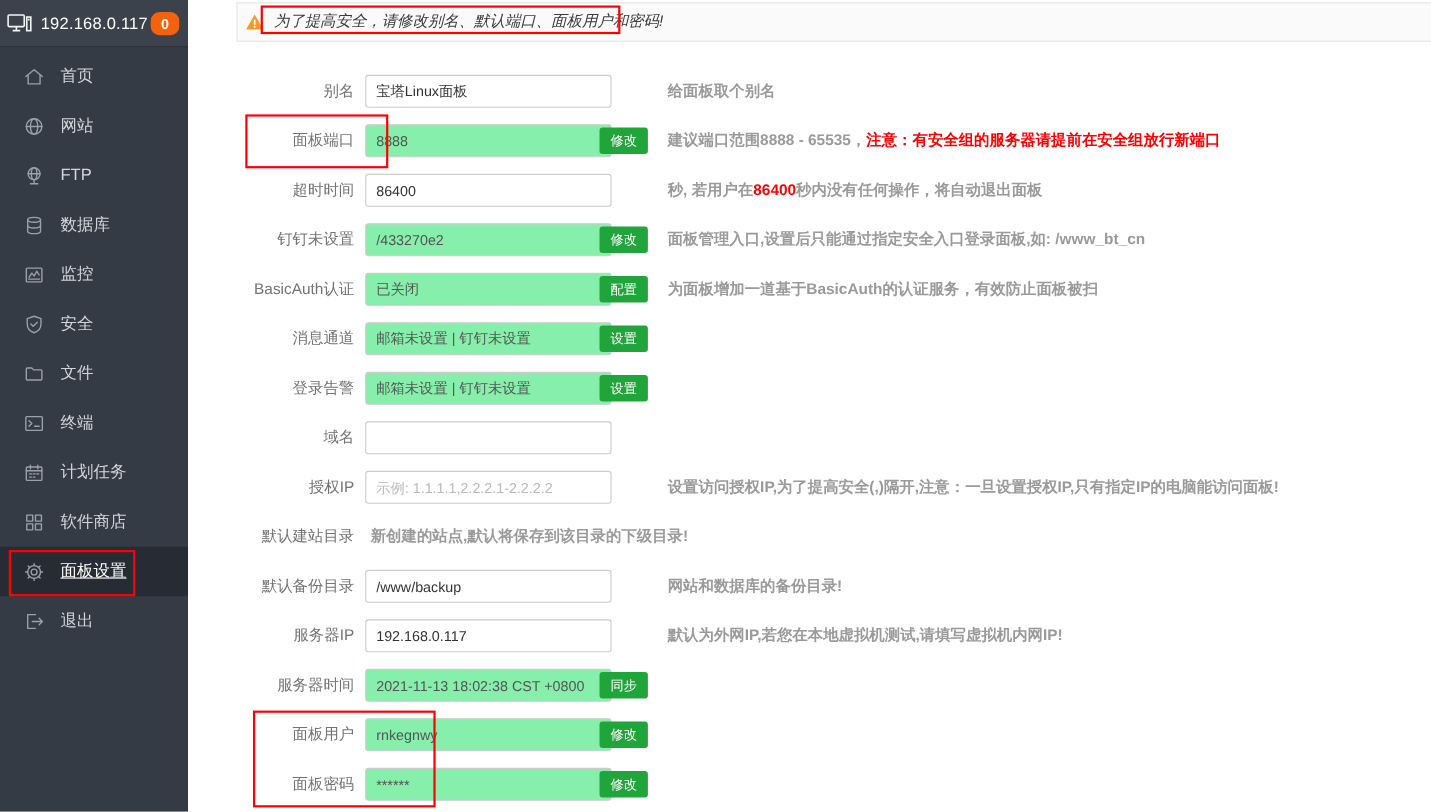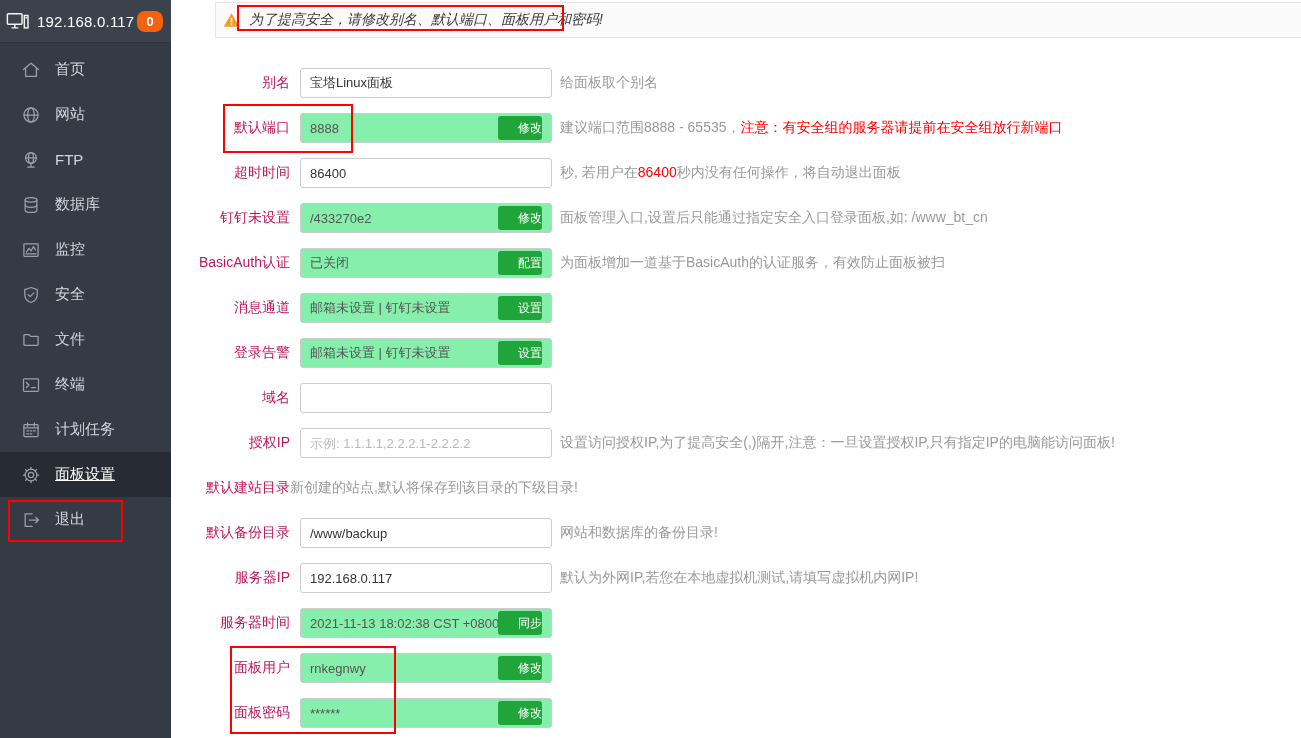--- a/index.html
+++ b/index.html
@@ -31,33 +31,33 @@
   
   .main{position:absolute;left:171px;top:0;right:0;bottom:0;background:#fff;}
   .banner{
     position:absolute;left:44px;top:2px;right:-2px;height:36px;box-sizing:border-box;
     background:#fafafa;border:1px solid #e5e5e5;display:flex;align-items:center;padding-left:7px;
   }
   .warn-icon{display:inline-flex;width:17px;height:16px;flex:none;}
   .banner-text{margin-left:9px;font-size:14px;color:#3a3a3a;font-style:italic;}
   .form{position:absolute;left:0;top:68px;width:100%;}
   .frow{display:flex;align-items:center;height:30px;margin-bottom:15px;}
-  .flabel{width:119px;text-align:right;font-size:14px;color:#be185d;flex:none;white-space:nowrap;}
+  .flabel{width:119px;text-align:right;font-size:14px;color:#737373;flex:none;white-space:nowrap;margin-left:32px;}
   .fcontrol{position:relative;margin-left:10px;width:260px;height:30px;flex:none;}
   .fcontrol input{
-    box-sizing:border-box;width:252px;height:30px;border:1px solid #cccccc;border-radius:3px;
+    box-sizing:border-box;width:224px;height:30px;border:1px solid #cccccc;border-radius:3px;
     padding:12px 9px;font-size:13px;color:#333;background:#fff;font-family:inherit;outline:none;
   }
   .fcontrol input.readonly{background:#86efac;color:#555;}
   .fcontrol input::placeholder{color:#b9b9b9;}
   .btn{
-    position:absolute;right:18px;top:3px;width:44px;height:24px;background:#20a53a;border:0;
-    border-radius:3px;color:#fff;font-size:12px;cursor:pointer;font-family:Liberation Serif, serif;padding:0;line-height:24px;text-align:right;
-  }
-  .fhint{font-size:14px;color:#9a9a9a;white-space:nowrap;}
+    position:absolute;right:3px;top:3px;width:44px;height:24px;background:#20a53a;border:0;
+    border-radius:3px;color:#fff;font-size:12px;cursor:pointer;font-family:Liberation Serif, serif;padding:0;line-height:24px;
+  }
+  .fhint{margin-left:15px;font-size:14px;color:#9a9a9a;white-space:nowrap;font-weight:bold;}
   .fhint .red{color:#ff0000;}
   
   .anno{position:absolute;border:2px solid #ff0000;pointer-events:none;z-index:50;}
   #anno-banner{left:237px;top:5px;width:323px;height:22px;}
   #anno-port{left:223px;top:104px;width:126px;height:45px;}
   #anno-settings{left:8px;top:500px;width:111px;height:38px;}
   #anno-userpass{left:230px;top:646px;width:162px;height:84px;}
 </style>
 </head>
 <body>
@@ -162,20 +162,31 @@
   <div class="menu-item">
     <span class="mi-icon">
           <svg viewBox="0 0 24 24" fill="none" stroke="#9ba1ab" stroke-width="1.5" stroke-linecap="round" stroke-linejoin="round">
             <rect x="3.5" y="5.5" width="17" height="14.5" rx="1"></rect>
             <path d="M3.5 9.5h17M8 3.5v4M16 3.5v4M7 13h2M11 13h2M15 13h2M7 16.5h2M11 16.5h2"></path>
           </svg>
         </span>
     <span class="mi-label">计划任务</span>
   </div>
 
+  <div class="menu-item">
+    <span class="mi-icon">
+          <svg viewBox="0 0 24 24" fill="none" stroke="#9ba1ab" stroke-width="1.5" stroke-linecap="round" stroke-linejoin="round">
+            <rect x="4" y="4" width="6.5" height="6.5"></rect>
+            <rect x="13.5" y="4" width="6.5" height="6.5"></rect>
+            <rect x="4" y="13.5" width="6.5" height="6.5"></rect>
+            <rect x="13.5" y="13.5" width="6.5" height="6.5"></rect>
+          </svg>
+        </span>
+    <span class="mi-label">软件商店</span>
+  </div>
 
   <div class="menu-item active">
     <span class="mi-icon">
           <svg viewBox="0 0 24 24" fill="none" stroke="#9ba1ab" stroke-width="1.5" stroke-linecap="round" stroke-linejoin="round">
             <circle cx="12" cy="12" r="3.2"></circle>
             <circle cx="12" cy="12" r="7"></circle>
             <path d="M12 2.8v2.4M12 18.8v2.4M2.8 12h2.4M18.8 12h2.4M5.5 5.5l1.7 1.7M16.8 16.8l1.7 1.7M18.5 5.5l-1.7 1.7M7.2 16.8l-1.7 1.7"></path>
           </svg>
         </span>
     <span class="mi-label">面板设置</span>
@@ -207,21 +218,21 @@
   <div class="form" id="form">
   <div class="frow">
     <label class="flabel">别名</label>
     <div class="fcontrol">
       <input type="text" value="宝塔Linux面板" style="">
     </div>
     <div class="fhint"><span>给面板取个别名</span></div>
   </div>
 
   <div class="frow">
-    <label class="flabel">默认端口</label>
+    <label class="flabel">面板端口</label>
     <div class="fcontrol">
       <input type="text" class="readonly" readonly="" value="8888" style="">
     <button class="btn">修改</button></div>
     <div class="fhint"><span>建议端口范围8888 - 65535，</span><span class="red">注意：有安全组的服务器请提前在安全组放行新端口</span></div>
   </div>
 
   <div class="frow">
     <label class="flabel">超时时间</label>
     <div class="fcontrol">
       <input type="text" value="86400" style="">

